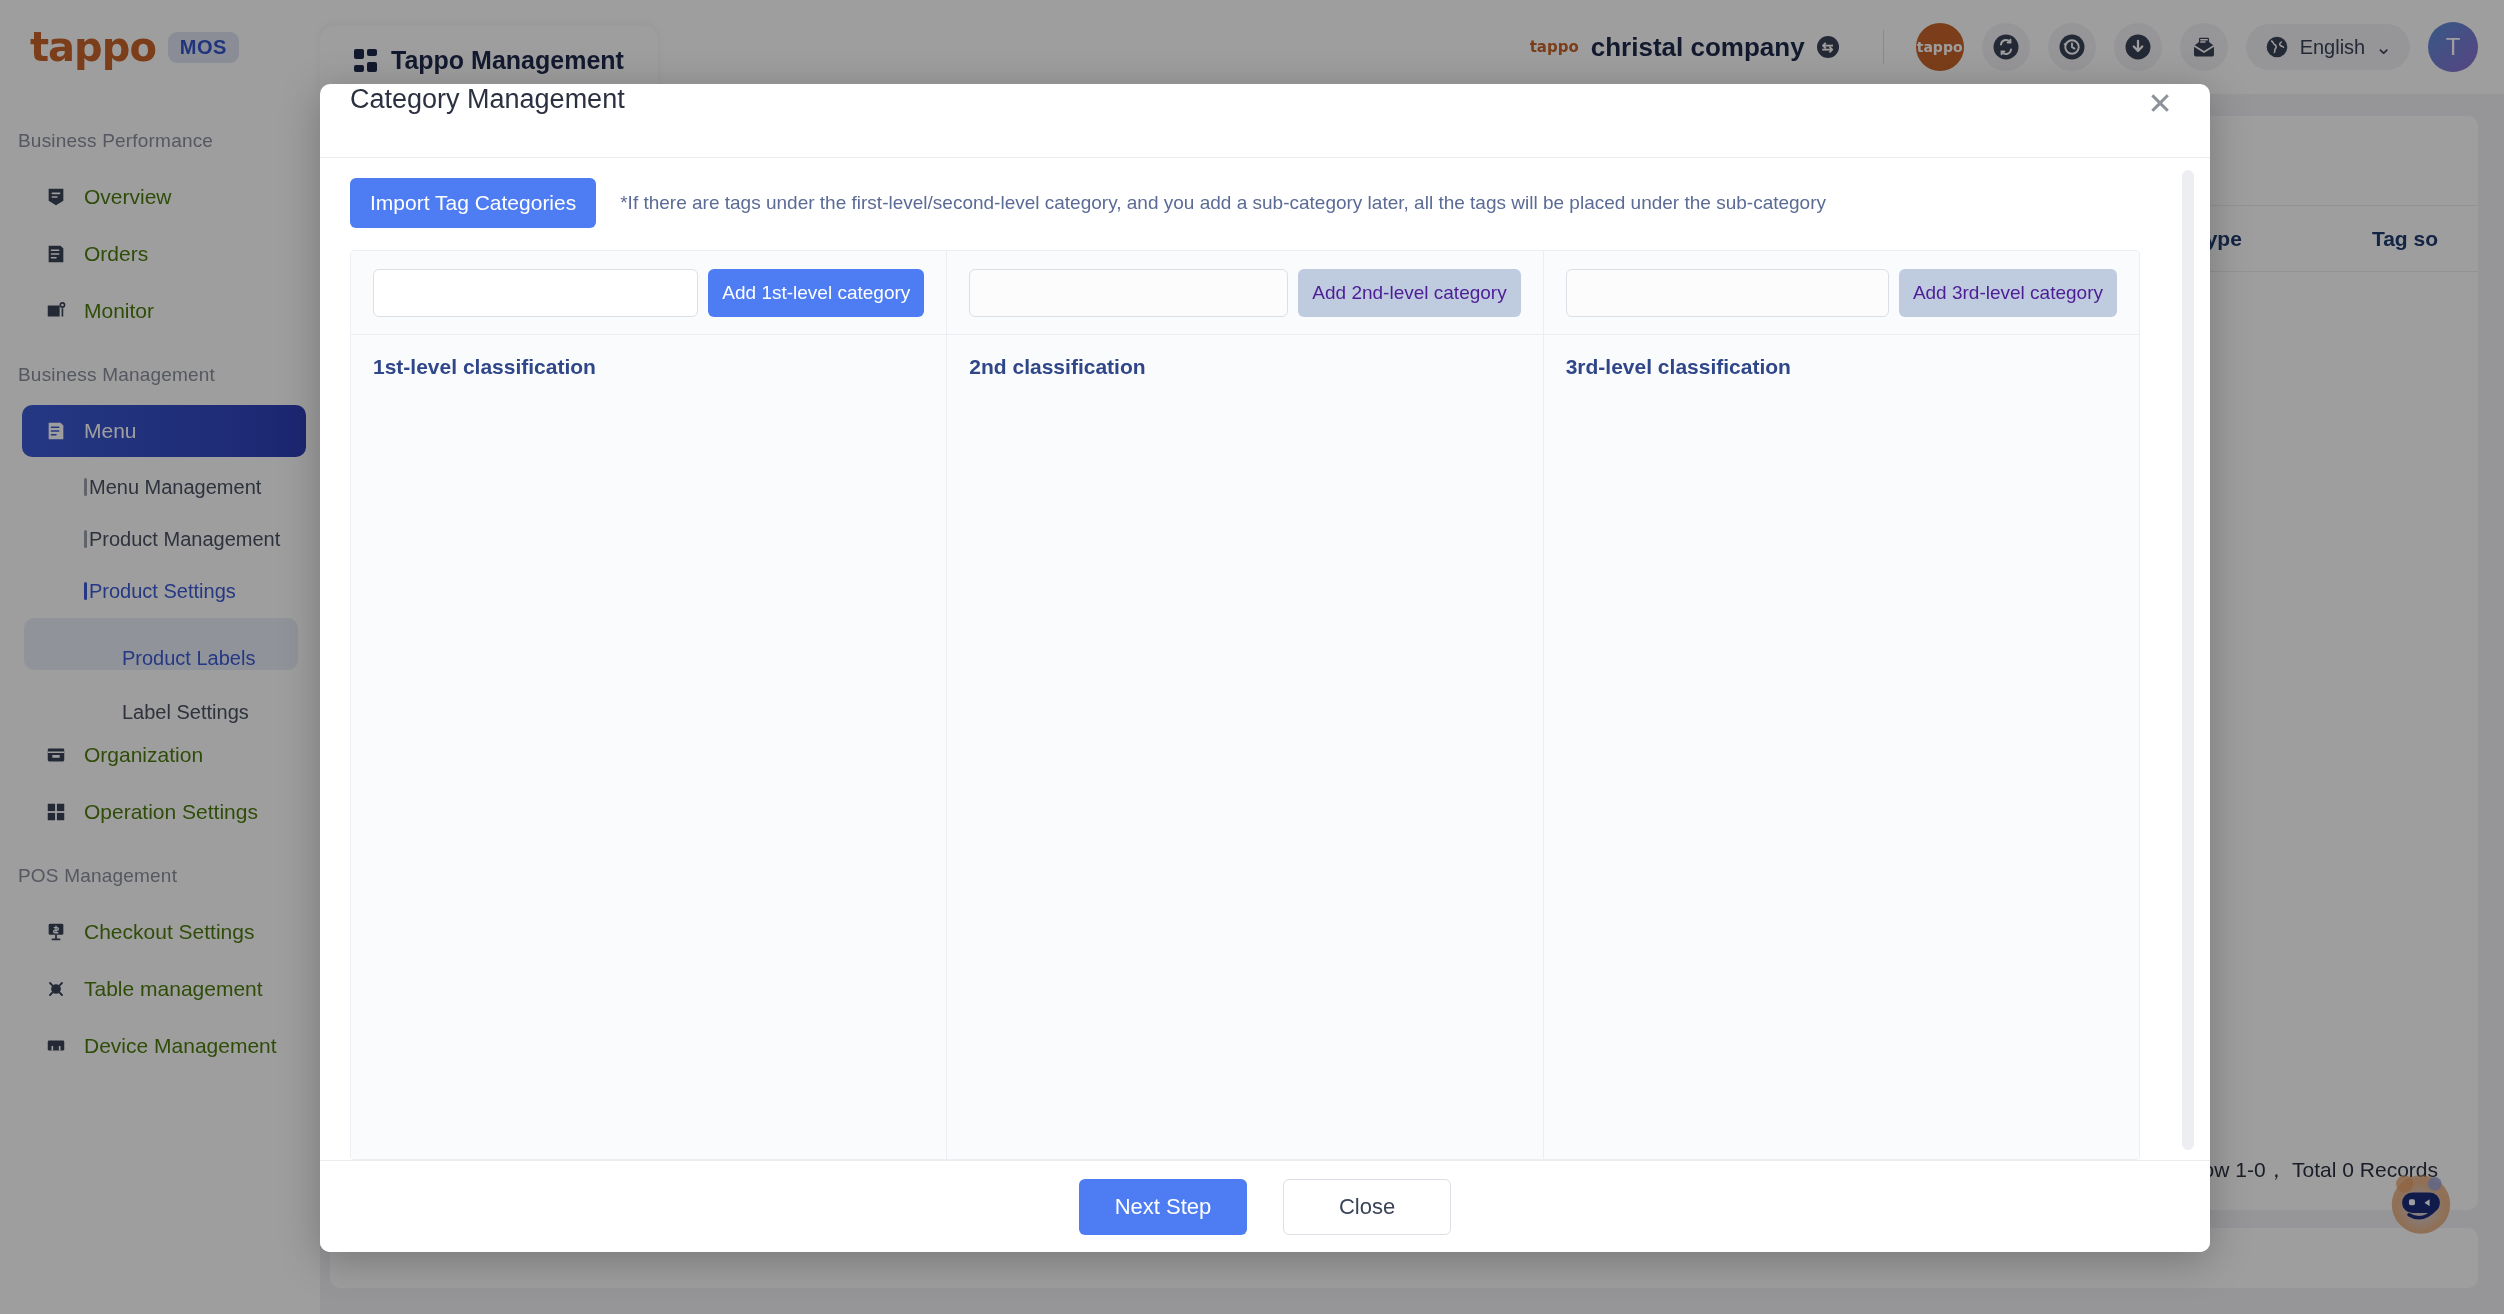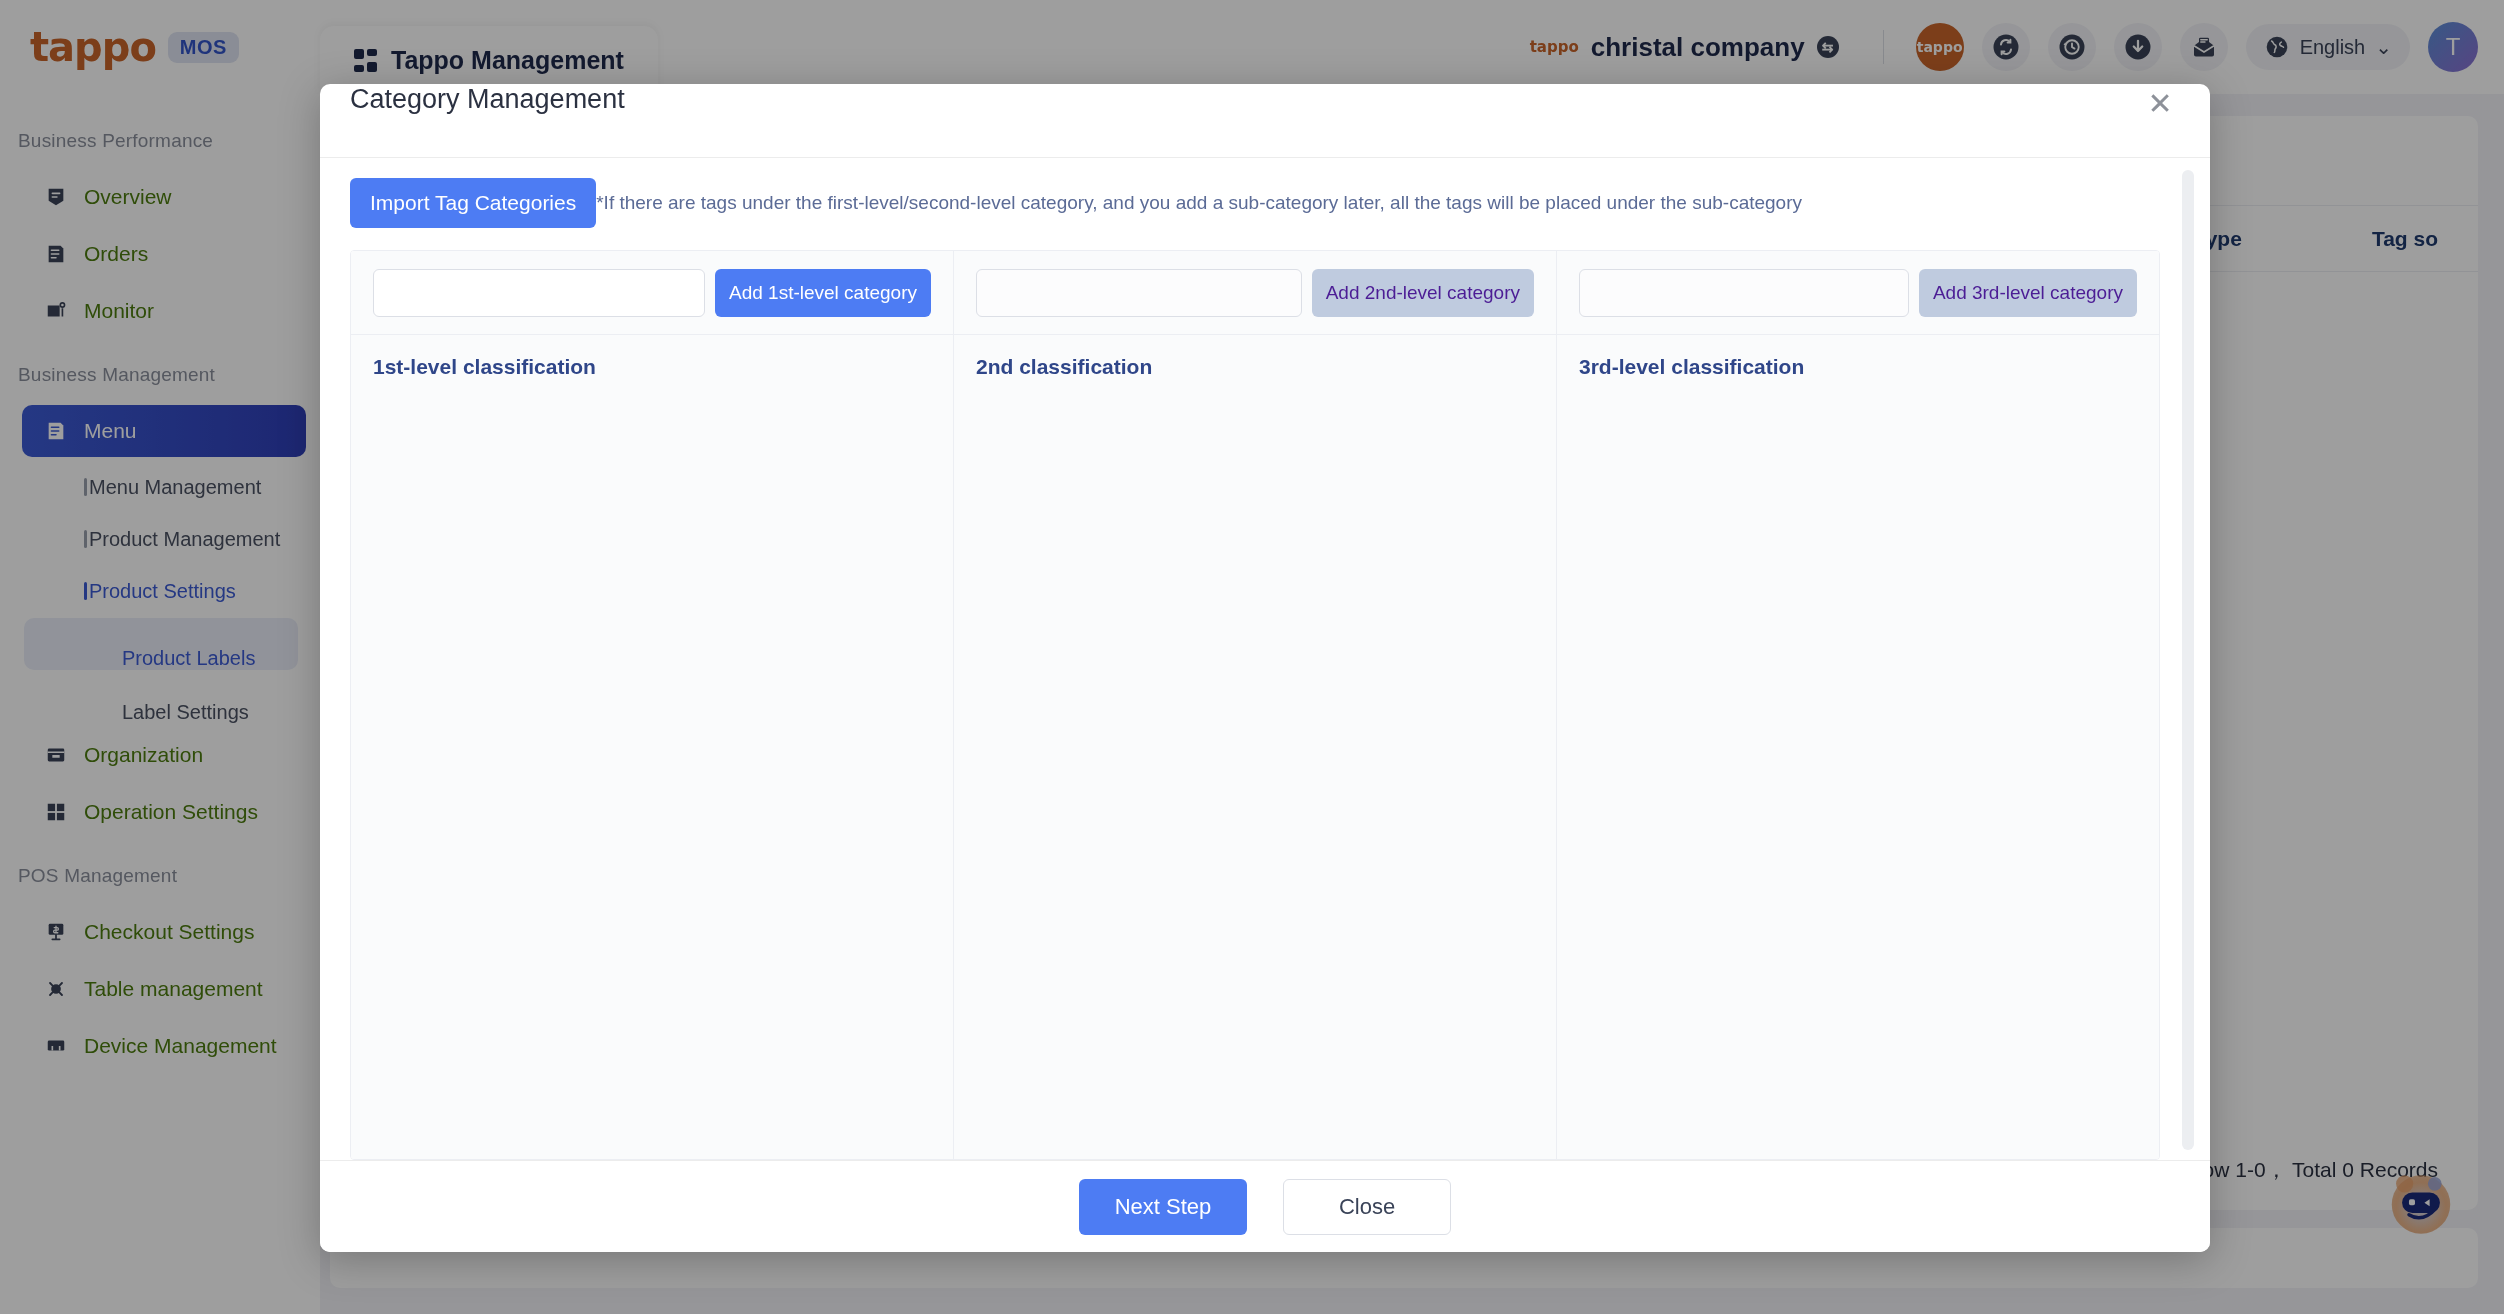--- a/index.html
+++ b/index.html
@@ -192,35 +192,35 @@
   .modal-title { font-size: 27px; color: #2b3141; }
   .modal-close {
     margin-left: auto; font-size: 30px; color: #8d9199; line-height: 1;
     width: 40px; height: 40px; display: flex; align-items: center; justify-content: center;
   }
   .modal-body {
     flex: 1; min-height: 0; position: relative;
     padding: 20px 30px 0 30px;
     display: flex; flex-direction: column;
   }
-  .notice-row { display: flex; align-items: center; margin-bottom: 22px; }
+  .notice-row { display: flex; align-items: center; gap: 24px; margin-bottom: 22px; }
   .btn-import {
     background: #4d7cf3; color: #fff; border: none;
     font-size: 21px; padding: 13px 20px; border-radius: 6px;
     font-family: "Liberation Sans", sans-serif;
   }
   .notice-text { font-size: 19px; color: #5b6b96; }
 
   .columns {
     flex: 1; min-height: 0;
     display: flex;
     border: 1px solid #eceef3;
     border-radius: 4px;
     overflow: hidden;
-    margin-right: 20px;
+    margin-right: 40px;
   }
   .col {
     flex: 1; min-width: 0;
     display: flex; flex-direction: column;
     border-right: 1px solid #eceef3;
     background: #fafbfc;
   }
   .col:last-child { border-right: none; }
   .col-toolbar {
     height: 84px; flex: 0 0 84px;

